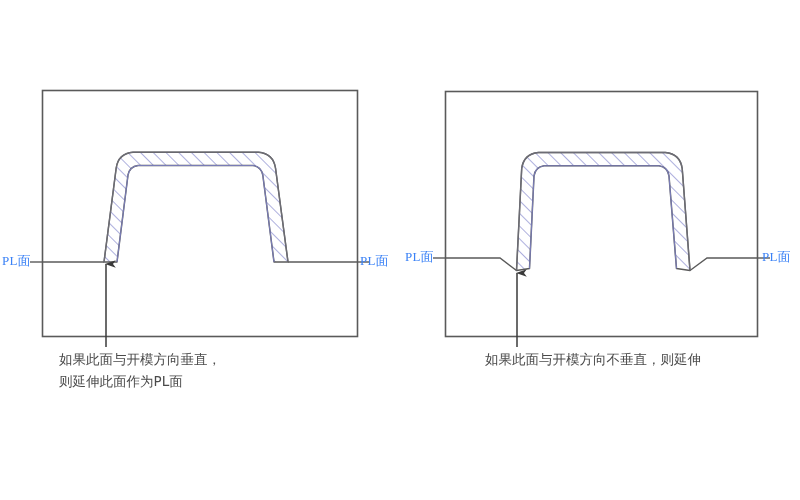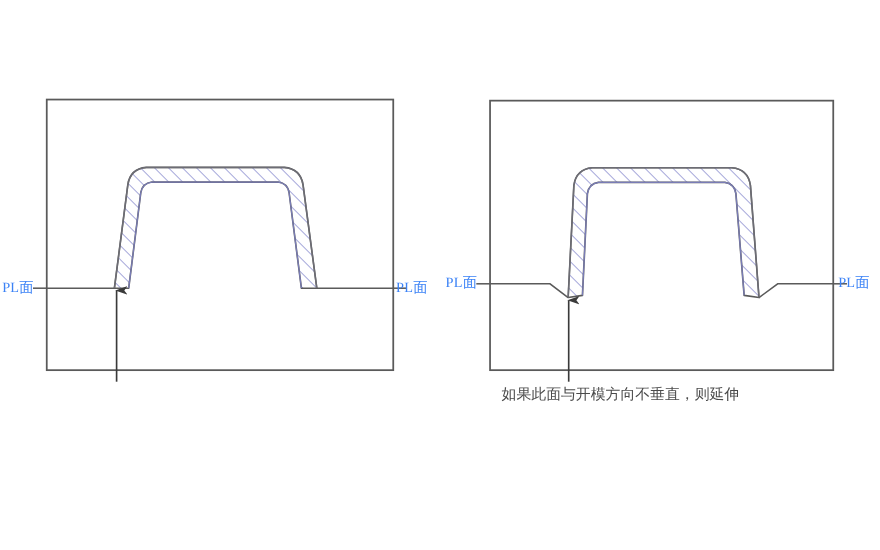--- a/index.html
+++ b/index.html
@@ -147,19 +147,21 @@
 
   <div class="pl-label" style="left:2px; top:252px;">PL面</div>
 
   <div class="pl-label" style="left:360px; top:252px;">PL面</div>
 
   <div class="pl-label" style="left:405px; top:248px;">PL面</div>
 
   <div class="pl-label" style="left:762px; top:248px;">PL面</div>
 
   <div class="caption" style="left:59px; top:348px;">
+    <span class="line">如果此面与开模方向垂直，</span>
+    <span class="line">则延伸此面作为PL面</span>
   </div>
 
-  <div class="caption" style="left:456px; top:348px;">
+  <div class="caption" style="left:485px; top:348px;">
     <span class="line">如果此面与开模方向不垂直，则延伸</span>
   </div>
 
 </div>
 
 </body></html>

